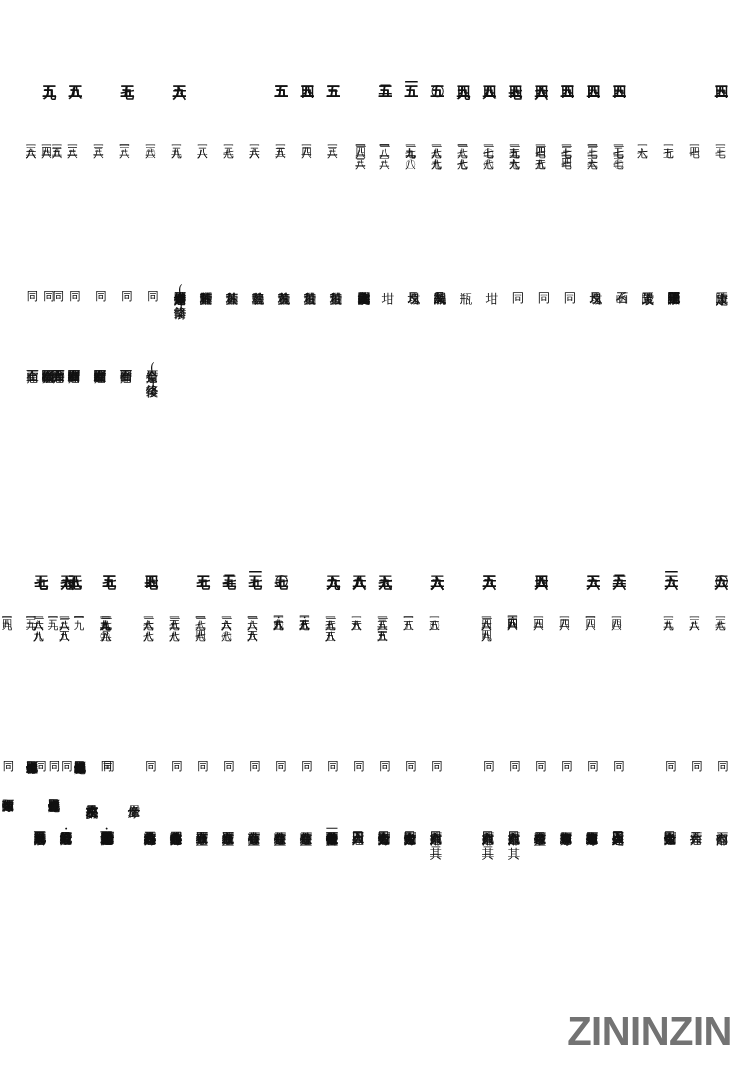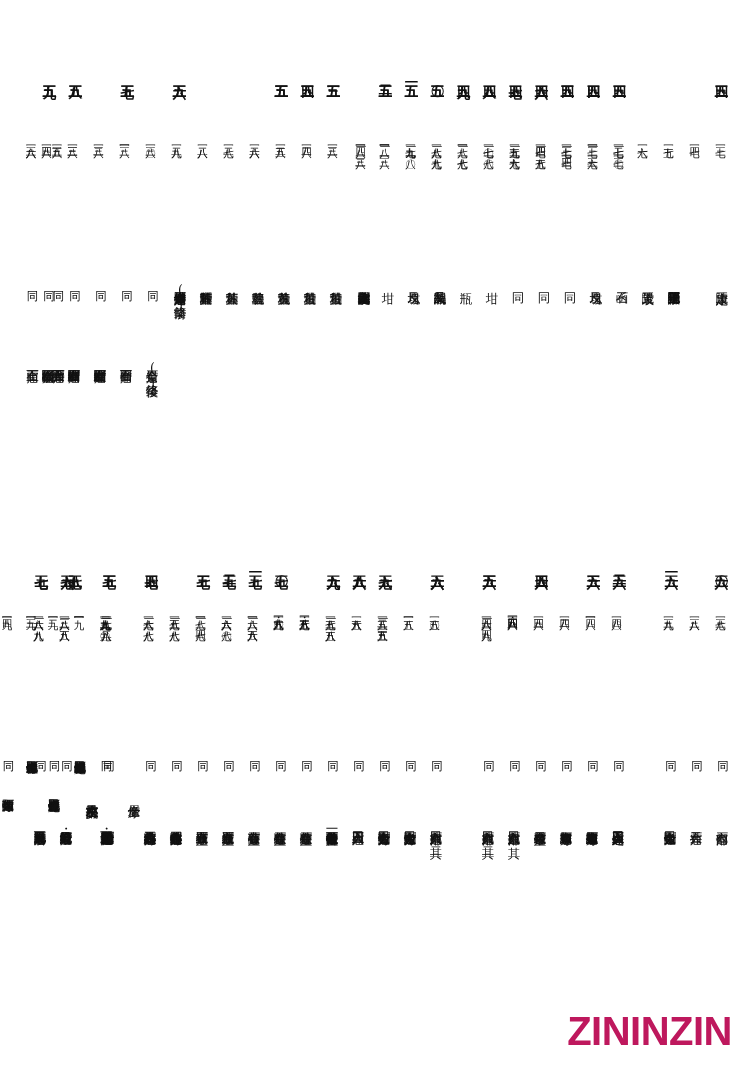--- a/index.html
+++ b/index.html
@@ -67,21 +67,21 @@
 
   
   .watermark {
     position: absolute;
     right: 18px;
     bottom: 14px;
     font-family: "Liberation Sans", sans-serif;
     font-weight: 700;
     font-size: 40px;
     letter-spacing: -0.5px;
-    color: #be185d;
+    color: #737373;
     line-height: 1;
     margin-left: 7px;
   }
 </style>
 </head>
 <body>
 
 <div class="page">
 
   <div>

